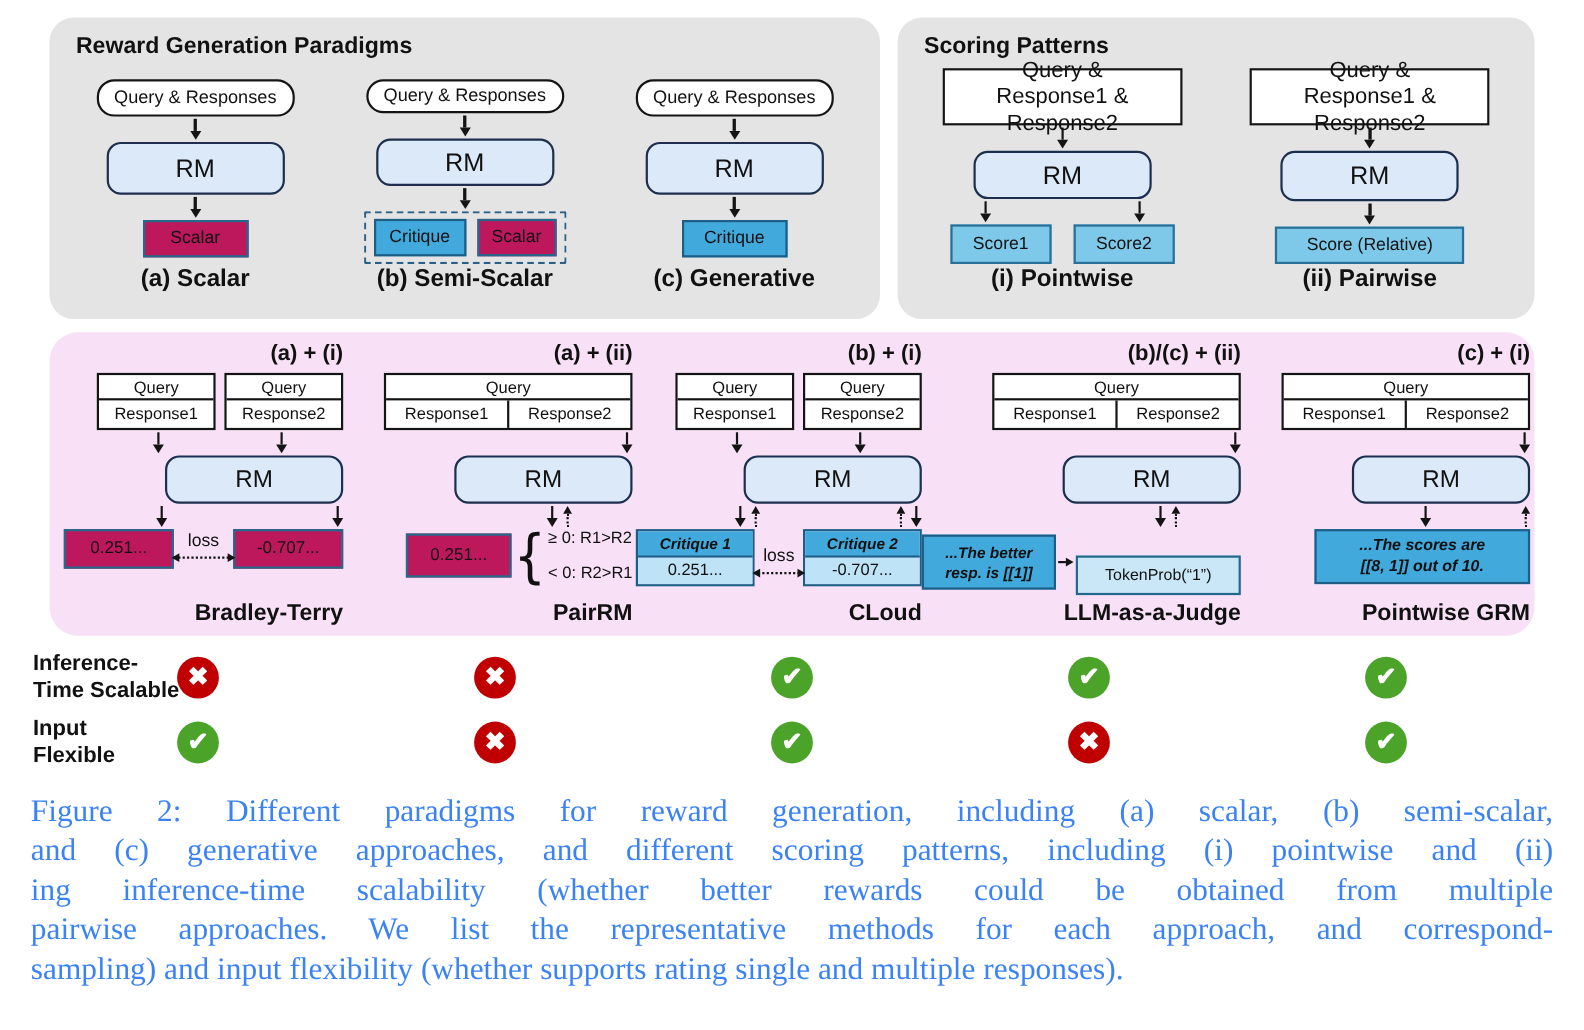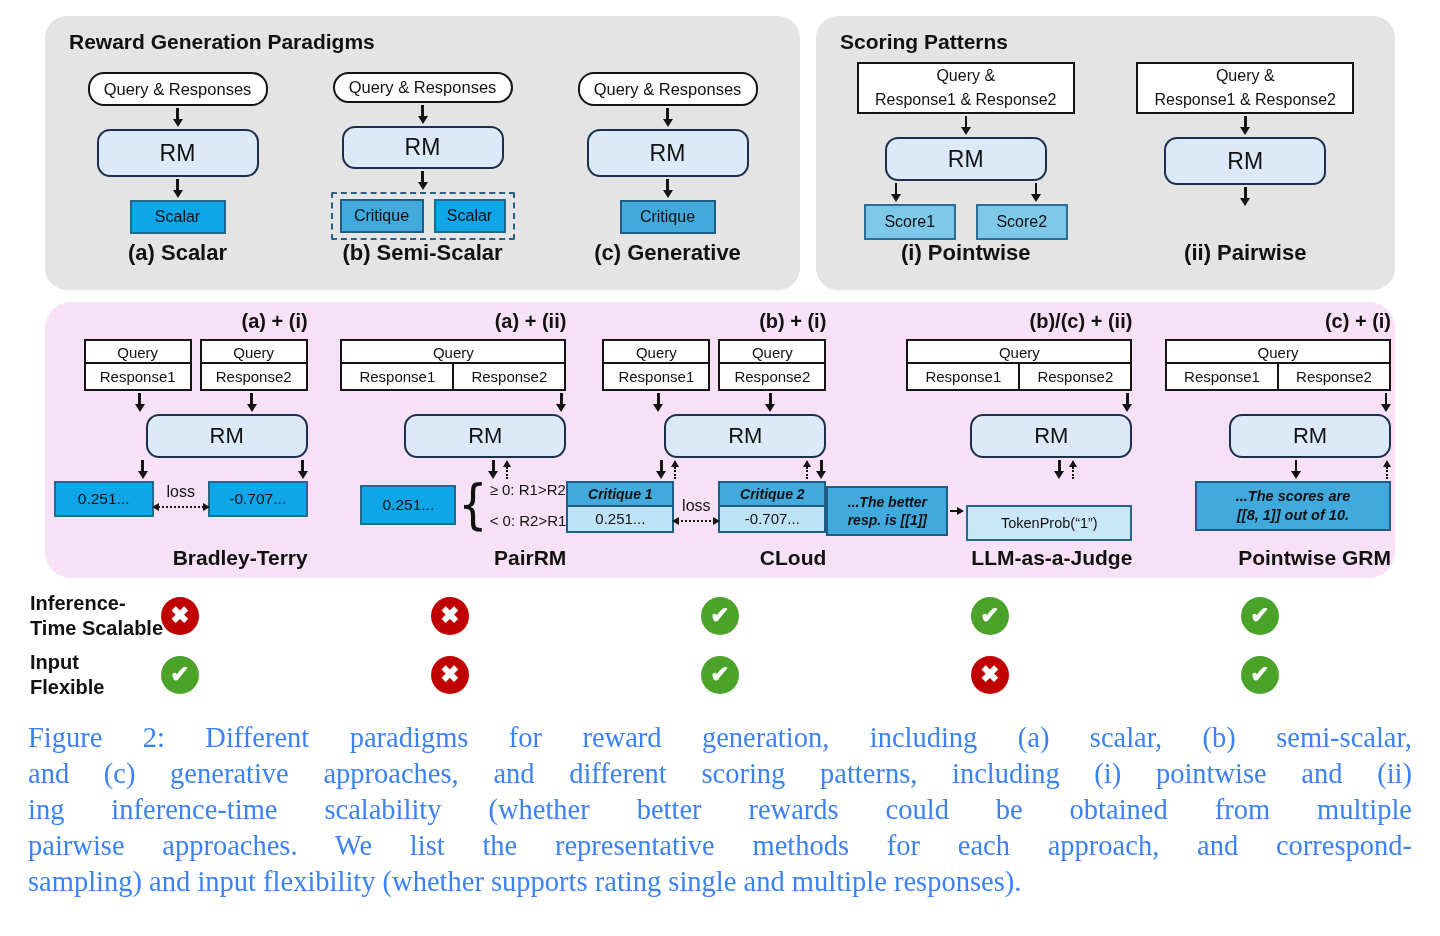--- a/index.html
+++ b/index.html
@@ -11,37 +11,37 @@
   .panel { background:#E4E4E4; border-radius:22px; height:274px; padding:10px 10px 8px 10px; }
   .panel.paradigms { width:755px; }
   .panel.scoring { width:579px; }
   .panel-title { font-size:21px; font-weight:700; padding:4px 0 2px 14px; height:32px; }
   .panel-cols { display:flex; }
   .t-col { flex:1; display:flex; flex-direction:column; align-items:center; height:224px; }
 
   .io-box { background:#fff; border:2.5px solid #141414; font-size:16.5px; text-align:center;
             display:flex; flex-direction:column; justify-content:center; }
   .io-one { width:180px; height:34px; margin-top:14px;border-radius:16px; }
-  .io-two { width:218px; height:52px; line-height:24px; font-size:16px; margin-top:4px; }
+  .io-two { width:218px; height:52px; line-height:24px; font-size:20px; margin-top:4px; }
 
   .rm-box { background:#DCE9F8; border:2.5px solid #1C2F4E; border-radius:13px;
             display:flex; align-items:center; justify-content:center; font-size:23px; }
   .rm-top { width:162px; height:48px; }
   .rm-mid { width:162px; height:44px; font-size:22px; }
 
   
   .va { display:flex; flex-direction:column; align-items:center; margin:2px 0; }
   .va .s { width:2.5px; height:11px; background:#141414; }
   .va .h { width:0; height:0; border-left:5.5px solid transparent; border-right:5.5px solid transparent; border-top:8px solid #141414; }
   .vau { display:flex; flex-direction:column; align-items:center; margin:2px 0; }
   .vau .hu { width:0; height:0; border-left:4.5px solid transparent; border-right:4.5px solid transparent; border-bottom:7px solid #141414; }
   .vau .su { width:0; height:12px; border-left:2px dotted #141414; }
   .spread { display:flex; justify-content:space-between; }
 
-  .out-light { background:#0ea5e9; border:2px solid #24688C; text-align:center;
+  .out-light { background:#be185d; border:2px solid #24688C; text-align:center;
                display:flex; align-items:center; justify-content:center; font-size:16px; }
   .out-mid   { background:#7EC9E9; border:2px solid #2A6F97; text-align:center;
                display:flex; align-items:center; justify-content:center; font-size:16px; }
   .out-dark  { background:#41A9DC; border:2px solid #1E5E86; text-align:center;
                display:flex; align-items:center; justify-content:center; font-size:16px; }
   .dashdot { border:2px dashed #2A5F86; padding:5px 7px; display:flex; gap:10px; border-radius:2px; }
   .t-caption { margin-top:auto; margin-bottom:16px; font-size:22px; font-weight:700; }
 
   
   .pink-panel { margin:12px 45px 0 45px; background:#F8E1F6; border-radius:26px; height:276px;
@@ -76,21 +76,21 @@
   .cstack .ch { background:#41A9DC; font-style:italic; font-weight:700; font-size:14px; height:24px; line-height:22px; border-bottom:2px solid #1E5E86; text-align:center; }
   .cstack .cv { background:#BEE3F6; font-size:15px; height:24px; line-height:23px; text-align:center; }
 
   .brace { font-family:"DejaVu Sans", sans-serif; font-size:46px; font-weight:400; line-height:40px; transform:scaleY(1.15); margin:0 2px; }
   .conds { display:flex; flex-direction:column; gap:14px; font-size:15px; text-align:left; }
 
   .judge-box { width:122px; height:50px; font-size:14px; line-height:18px; font-style:italic; font-weight:700; flex-direction:column; }
   .ra { display:flex; align-items:center; margin:0 2px; }
   .ra .rs { width:7px; height:2.5px; background:#141414; }
   .ra .rh { width:0; height:0; border-top:4.5px solid transparent; border-bottom:4.5px solid transparent; border-left:7px solid #141414; }
-  .token-box { width:166px; height:36px; font-size:14.5px; background:#C9E7F7;margin-top:24px; }
+  .token-box { width:150px; height:36px; font-size:14.5px; background:#C9E7F7;margin-top:24px; }
   .grm-box { width:196px; height:50px; font-size:14.5px; line-height:19px; font-style:italic; font-weight:700; flex-direction:column; }
 
   
   .matrix { margin-top:8px; }
   .m-row { position:relative; height:59px; }
   .m-label { position:absolute; left:30px; top:50%; transform:translateY(-50%);
              font-size:20px; font-weight:700; line-height:25px; }
   .m-cells { margin-left:45px; width:1350px; height:100%; display:flex; }
   .m-cell { flex:1; display:flex; align-items:center; justify-content:center; }
   .badge { width:38px; height:38px; border-radius:50%; color:#fff; font-weight:700; font-size:23px;
@@ -202,20 +202,21 @@
           </div>
           <div class="va">
               <div class="s"></div>
               <div class="h"></div>
             </div>
           <div class="rm-box rm-top">RM</div>
           <div class="va">
               <div class="s"></div>
               <div class="h"></div>
             </div>
+          <div class="out-mid" style="width:172px;height:36px;">Score (Relative)</div>
           <div class="t-caption">(ii) Pairwise</div>
         </div>
       </div>
     </section>
   </div>
 
   <div class="pink-panel">
 
     <div class="m-col">
       <div class="combo">(a) + (i)</div>

